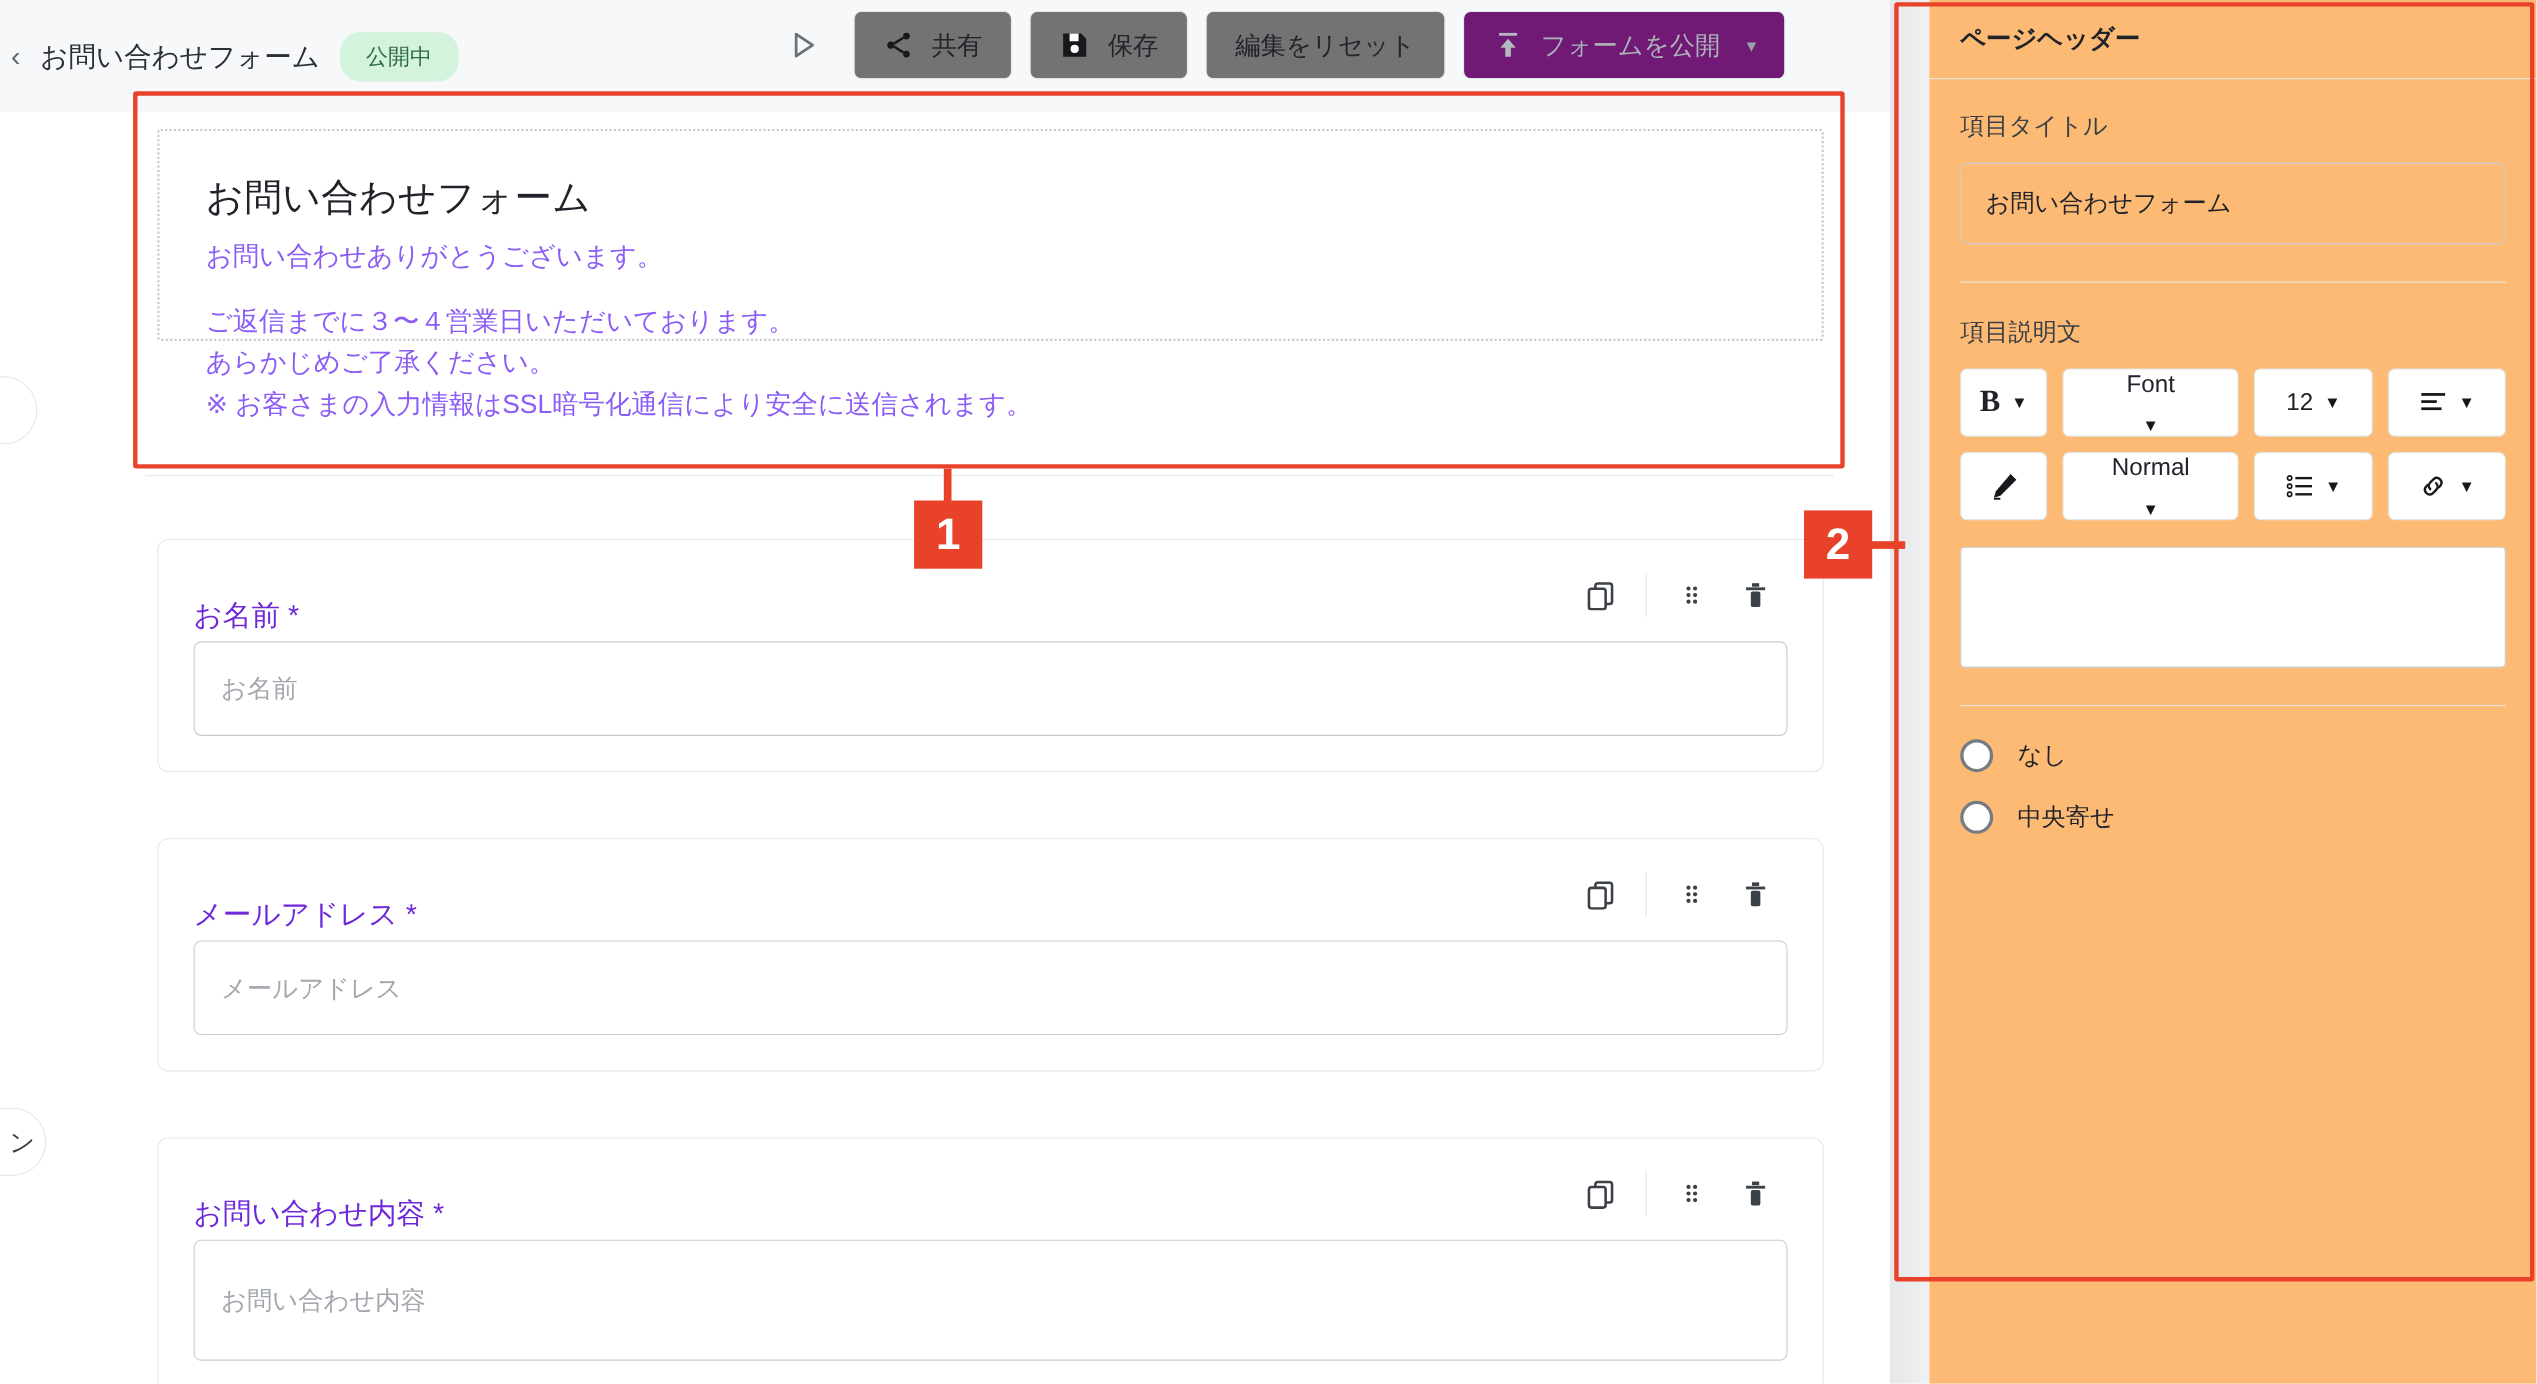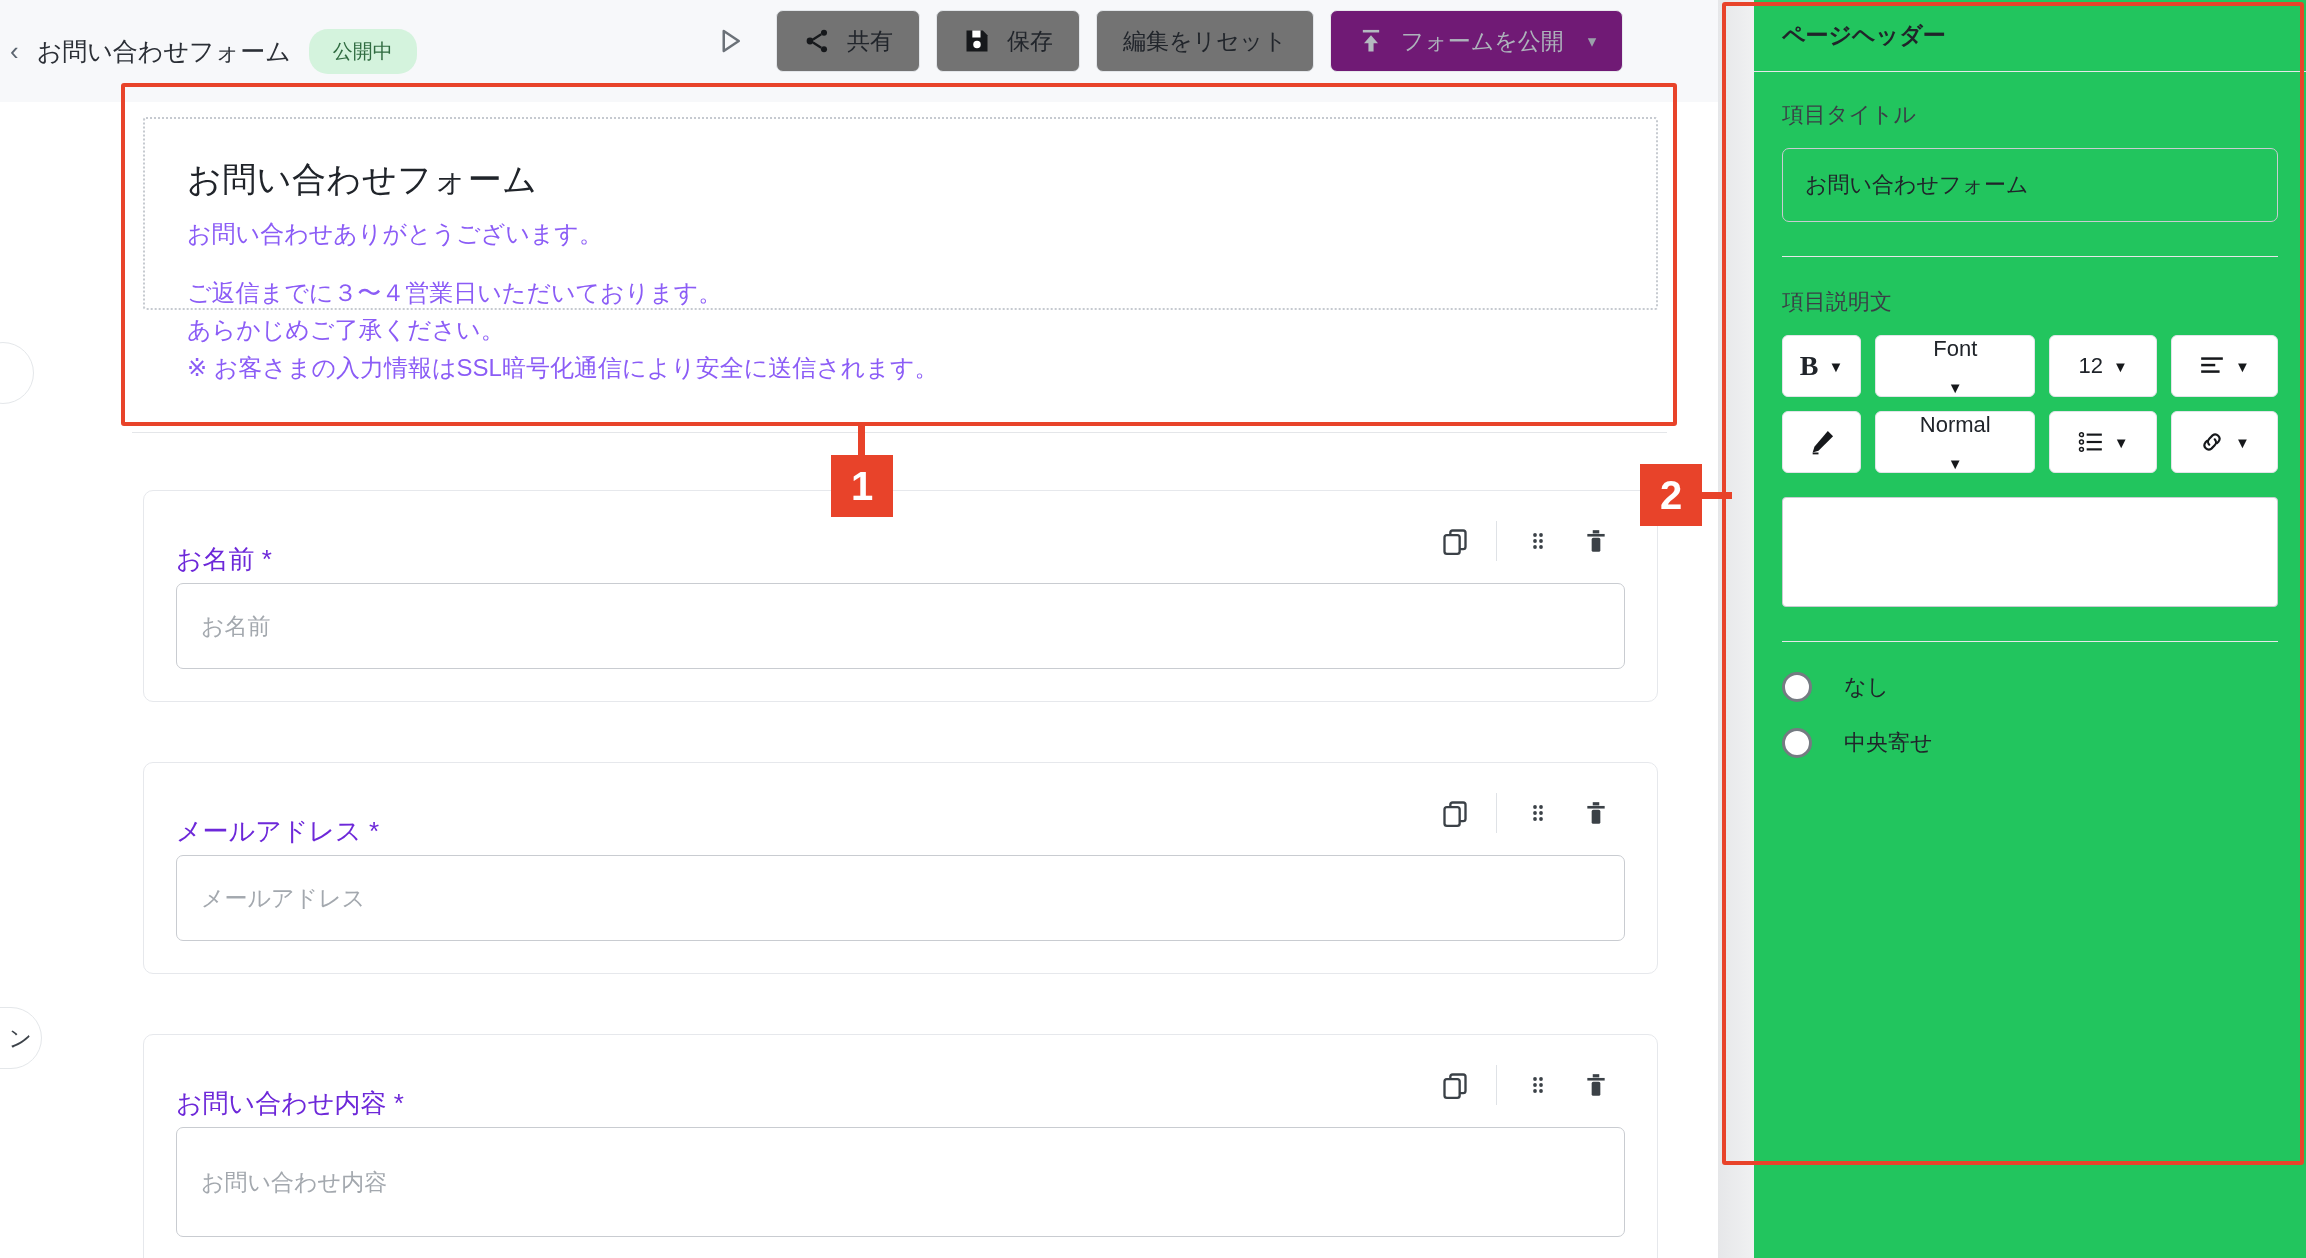--- a/index.html
+++ b/index.html
@@ -95,21 +95,21 @@
   }
   .field-input.tall { height: 110px; }
 
   
   .gap-strip {
     position: absolute; left: 1718px; top: 0; width: 36px; height: 1258px;
     background: linear-gradient(to right, #e6e7e9, #f0f1f2);
   }
   .sidebar {
     position: absolute; left: 1754px; top: 0; width: 552px; height: 1258px;
-    background: #22c55e;
+    background: #fdba74;
   }
   .sb-header {
     height: 72px; display: flex; align-items: center; padding: 0 28px;
     border-bottom: 1px solid #e6e8ea;
   }
   .sb-header-title { font-size: 23px; font-weight: bold; color: #20242a; }
   .sb-body { padding: 28px; }
   .sb-label { font-size: 22px; color: #3a3f46; margin-bottom: 18px; }
   .sb-input {
     height: 74px; border: 1px solid #c9ccd1; border-radius: 7px;
@@ -129,21 +129,21 @@
   .rt-btn.w-md  { width: 112px; }
   .rt-btn.w-lg  { width: 168px; justify-content: space-between; padding: 0 18px; flex-direction: column; }
   .rt-caret { font-size: 15px; color: #16181b; }
   .bold-glyph { font-weight: bold; font-size: 28px; font-family: "Liberation Serif", serif; }
 
   .rt-area {
     margin-top: 24px; height: 110px; border: 1px solid #c9ccd1; border-radius: 4px;
     background: #fff;
   }
 
-  .radio-row { display: flex; align-items: flex-end; gap: 32px; margin-top: 26px; cursor: pointer; font-family: Liberation Mono, monospace; }
+  .radio-row { display: flex; align-items: flex-end; gap: 22px; margin-top: 26px; cursor: pointer; font-family: Liberation Mono, monospace; }
   .radio-ring {
     width: 30px; height: 30px; border-radius: 50%;
     border: 3px solid #757b82; background: #fff;
     display: flex; align-items: center; justify-content: center; flex: none;
   }
   .radio-ring.on { border-color: #36c3d8; }
   .radio-dot { width: 15px; height: 15px; border-radius: 50%; background: #36c3d8; }
   .radio-label { font-size: 22px; color: #20242a; }
   .radio-group-label { font-size: 22px; color: #3a3f46; }
 

